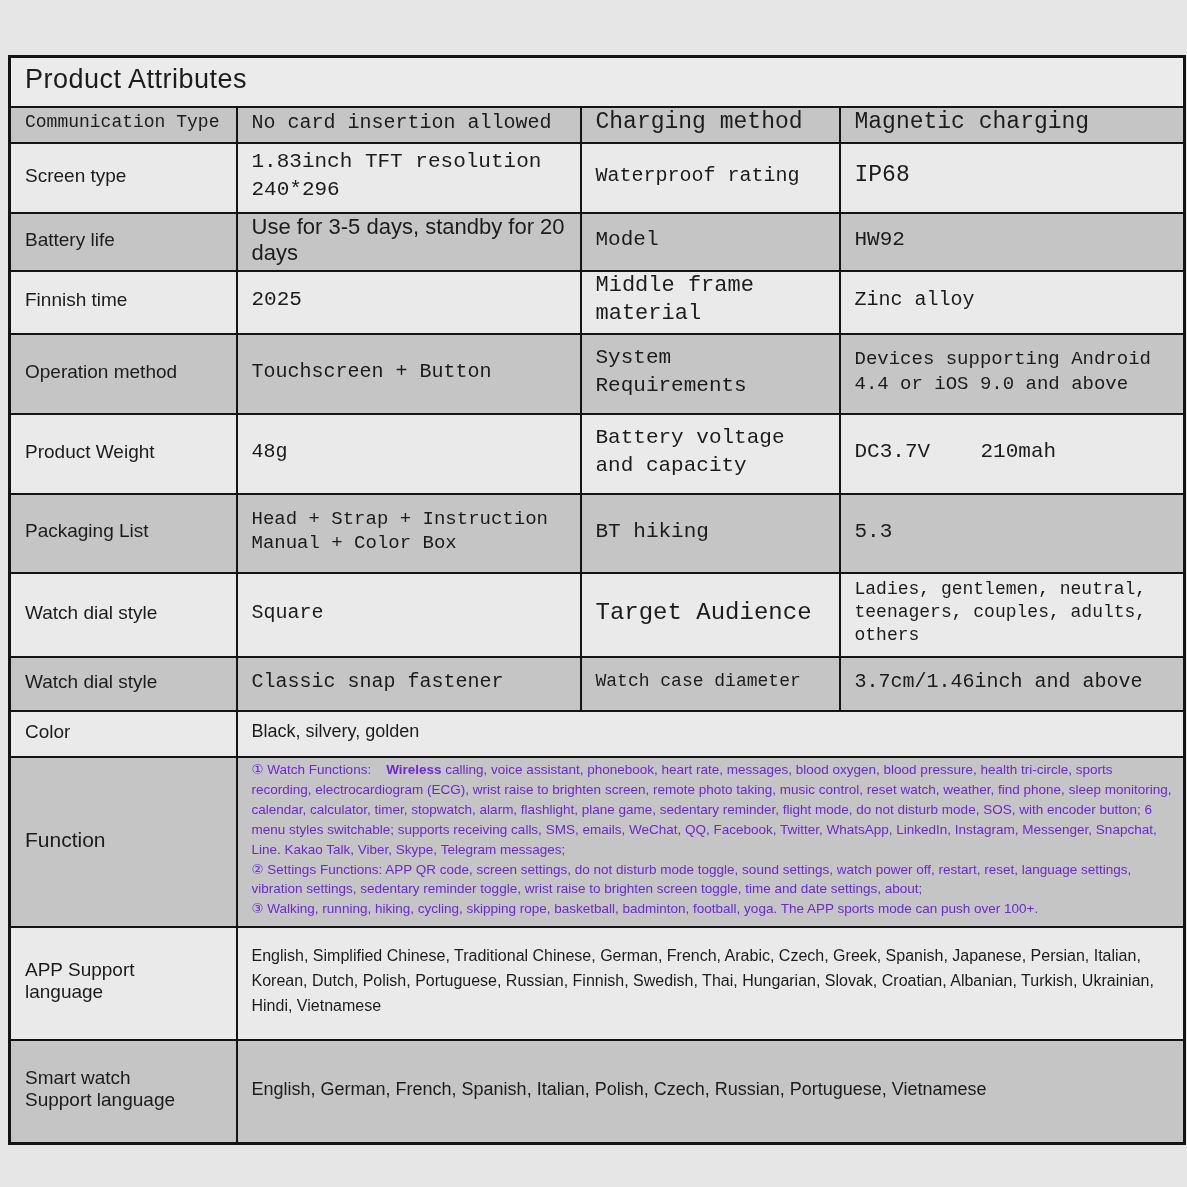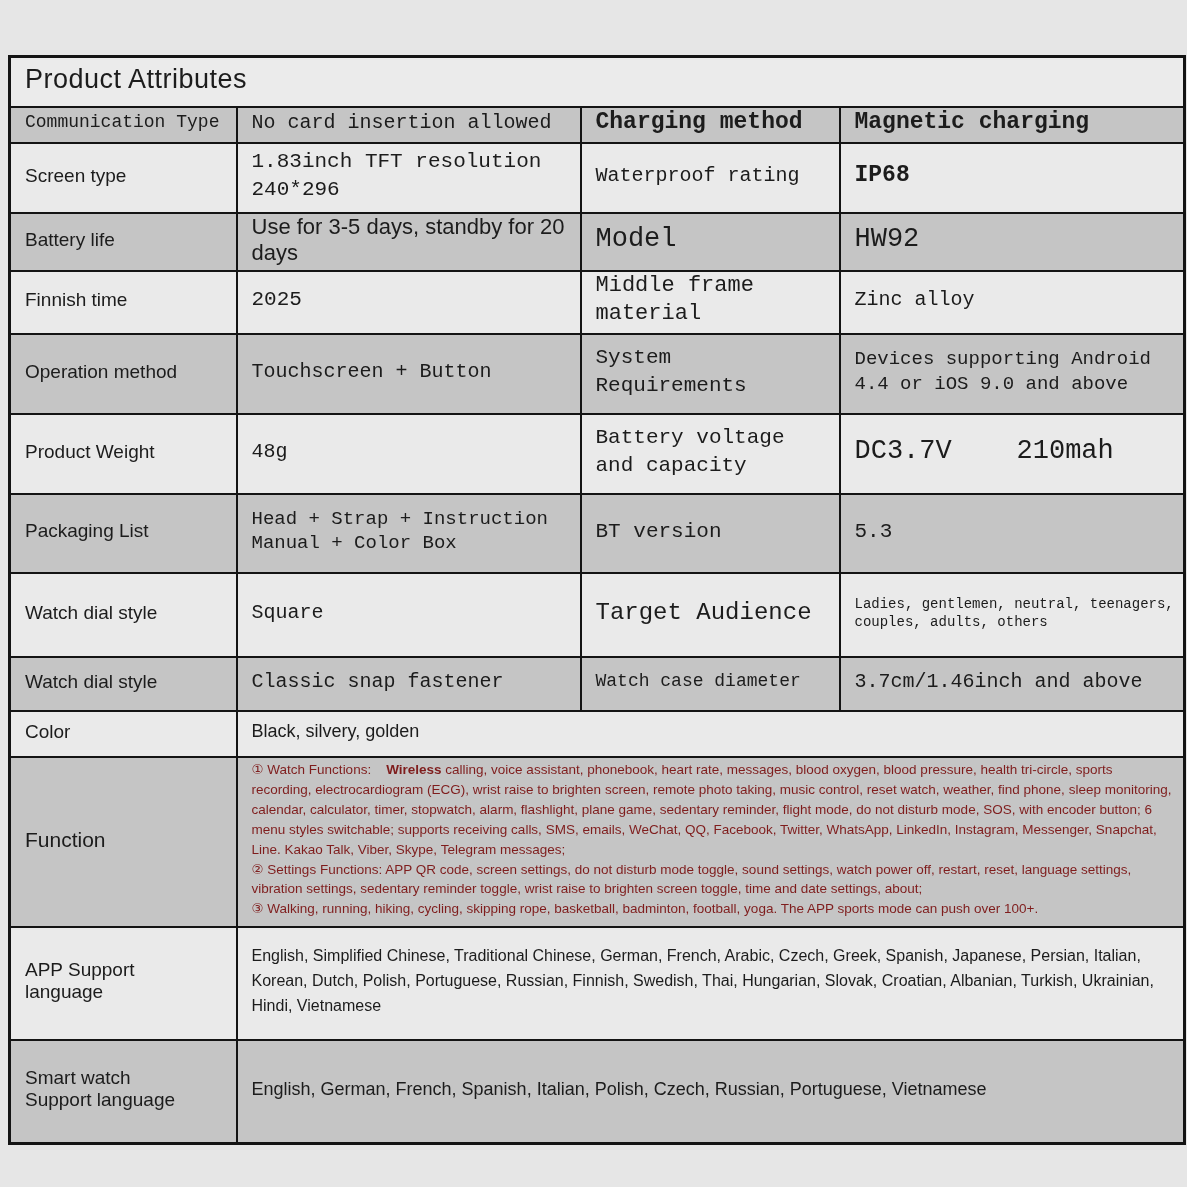--- a/index.html
+++ b/index.html
@@ -9,24 +9,24 @@
     border-collapse:collapse; table-layout:fixed;
     border:3px solid #141414;
   }
   .spec-table td { border:2px solid #141414; vertical-align:middle; padding:0 8px 4px 14px; color:#1c1c1c; overflow:hidden; }
   col.c1{width:227px;} col.c2{width:344px;} col.c3{width:259px;} col.c4{width:345px;}
   .g { background:#c5c5c5; }
   .w { background:#eaeaea; }
   .hdr { background:#ebebeb; font-size:27px; letter-spacing:0.5px; color:#1a1a1a; padding-left:18px; }
   .sans { font-family:"Liberation Sans","DejaVu Sans",sans-serif; color:#121212; }
   .mono { font-family:"Liberation Mono","DejaVu Sans Mono",monospace; color:#1f1f1f; white-space:pre-wrap; line-height:1.3; }
-  .prewrap { white-space:pre-wrap; } .fs15{font-size:14px;} .fs16{font-size:16px;} .fs17{font-size:22px;}
+  .prewrap { white-space:pre-wrap; } .fs15{font-size:18px;} .fs16{font-size:16px;} .fs17{font-size:22px;}
   .fs18{font-size:18px;} .fs19{font-size:19px;} .fs20{font-size:20px;} .fs21{font-size:21px;}
-  .fs22{font-size:27px;} .fs23{font-size:23px;font-weight:bold;} .fs24{font-size:24px;}
-  .func p { font-size:13.5px; line-height:1.47; color:#7f1d1d; white-space:pre-wrap; }
+  .fs22{font-size:21px;} .fs23{font-size:23px;} .fs24{font-size:24px;}
+  .func p { font-size:13.5px; line-height:1.47; color:#6d28d9; white-space:pre-wrap; }
   .func .bold { font-weight:bold; }
   .lang { line-height:1.55; color:#161616; }
 </style>
 </head>
 <body>
 
 <table class="spec-table">
   <colgroup>
       <col class="c1">
       <col class="c2">
@@ -77,21 +77,21 @@
   <tr style="height:80px">
     <td class="w sans fs19">Product Weight</td>
     <td class="w mono fs20">48g</td>
     <td class="w mono fs21">Battery voltage and capacity</td>
     <td class="w mono fs22">DC3.7V    210mah</td>
   </tr>
 
   <tr style="height:79px">
     <td class="g sans fs19">Packaging List</td>
     <td class="g mono fs19">Head + Strap + Instruction Manual + Color Box</td>
-    <td class="g mono fs21">BT version</td>
+    <td class="g mono fs21">BT hiking</td>
     <td class="g mono fs21">5.3</td>
   </tr>
 
   <tr style="height:84px">
     <td class="w sans fs19">Watch dial style</td>
     <td class="w mono fs20">Square</td>
     <td class="w mono fs24">Target Audience</td>
     <td class="w mono fs15">Ladies, gentlemen, neutral, teenagers, couples, adults, others</td>
   </tr>
 

